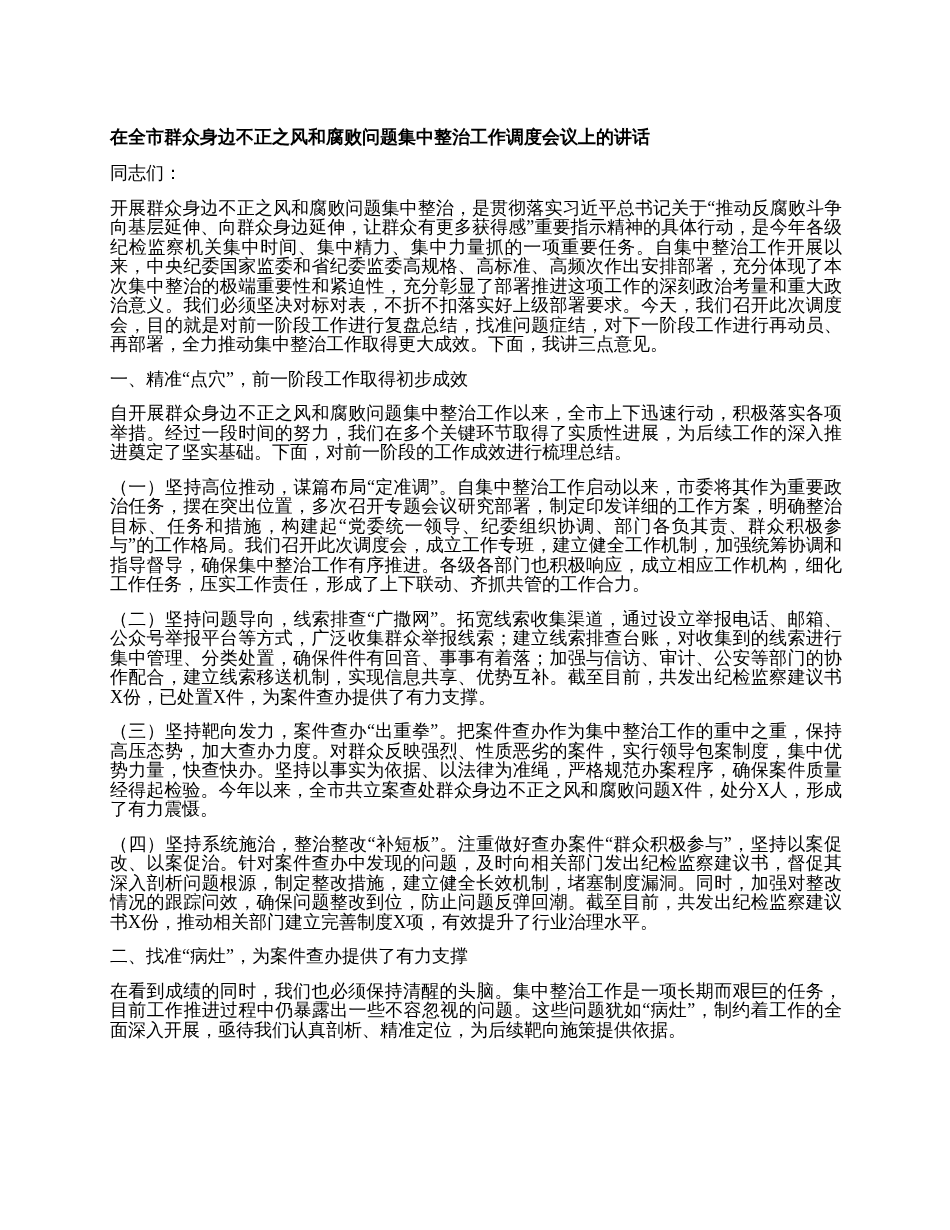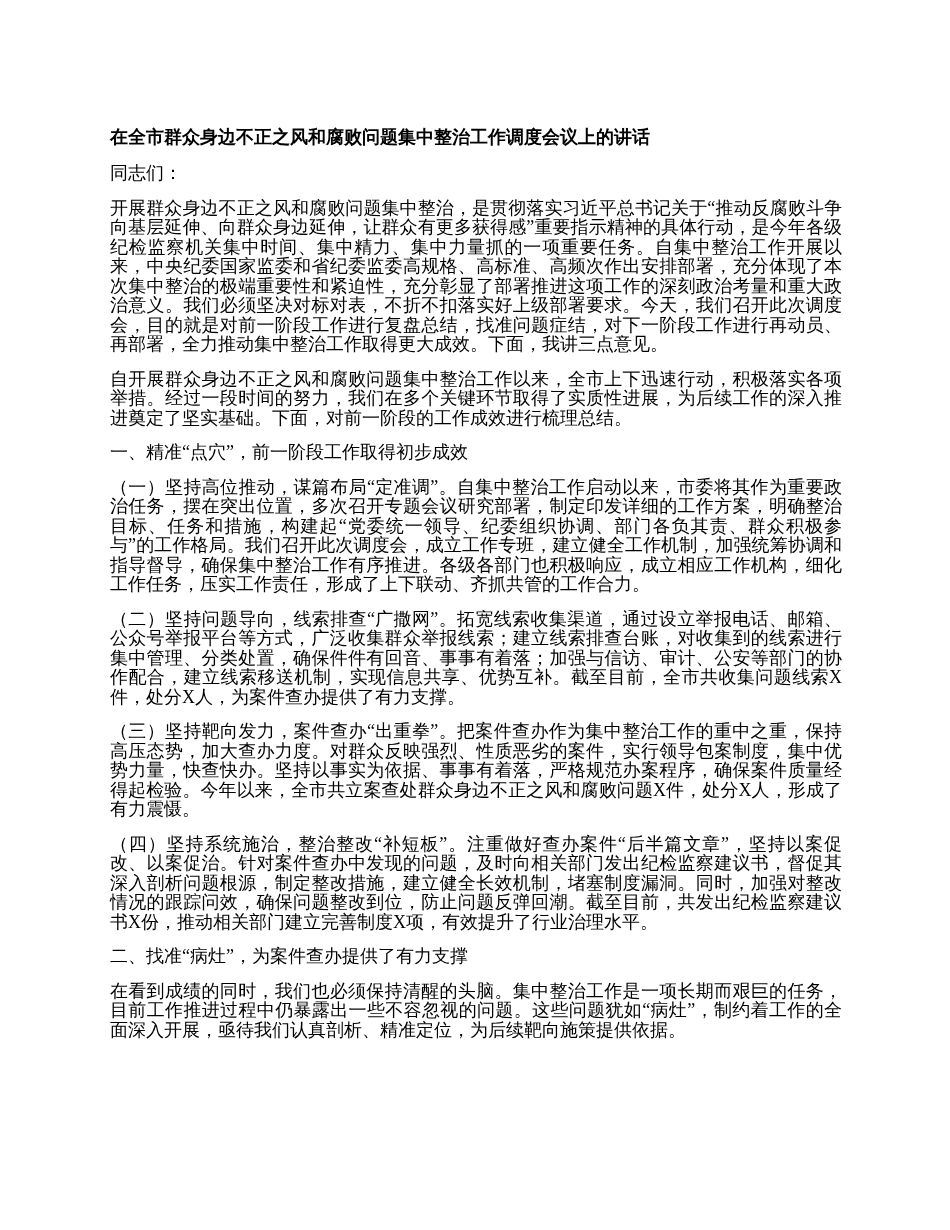--- a/index.html
+++ b/index.html
@@ -39,22 +39,22 @@
   }
 </style>
 </head>
 <body>
 
 <div class="page">
   <h1 class="doc-title">在全市群众身边不正之风和腐败问题集中整治工作调度会议上的讲话</h1>
   <div class="doc-body">
       <p class="block paragraph">同志们：</p>
       <p class="block paragraph">开展群众身边不正之风和腐败问题集中整治，是贯彻落实习近平总书记关于“推动反腐败斗争向基层延伸、向群众身边延伸，让群众有更多获得感”重要指示精神的具体行动，是今年各级纪检监察机关集中时间、集中精力、集中力量抓的一项重要任务。自集中整治工作开展以来，中央纪委国家监委和省纪委监委高规格、高标准、高频次作出安排部署，充分体现了本次集中整治的极端重要性和紧迫性，充分彰显了部署推进这项工作的深刻政治考量和重大政治意义。我们必须坚决对标对表，不折不扣落实好上级部署要求。今天，我们召开此次调度会，目的就是对前一阶段工作进行复盘总结，找准问题症结，对下一阶段工作进行再动员、再部署，全力推动集中整治工作取得更大成效。下面，我讲三点意见。</p>
+      <p class="block heading">一、精准“点穴”，前一阶段工作取得初步成效</p>
       <p class="block paragraph">自开展群众身边不正之风和腐败问题集中整治工作以来，全市上下迅速行动，积极落实各项举措。经过一段时间的努力，我们在多个关键环节取得了实质性进展，为后续工作的深入推进奠定了坚实基础。下面，对前一阶段的工作成效进行梳理总结。</p>
-      <p class="block heading">一、精准“点穴”，前一阶段工作取得初步成效</p>
       <p class="block paragraph">（一）坚持高位推动，谋篇布局“定准调”。自集中整治工作启动以来，市委将其作为重要政治任务，摆在突出位置，多次召开专题会议研究部署，制定印发详细的工作方案，明确整治目标、任务和措施，构建起“党委统一领导、纪委组织协调、部门各负其责、群众积极参与”的工作格局。我们召开此次调度会，成立工作专班，建立健全工作机制，加强统筹协调和指导督导，确保集中整治工作有序推进。各级各部门也积极响应，成立相应工作机构，细化工作任务，压实工作责任，形成了上下联动、齐抓共管的工作合力。</p>
-      <p class="block paragraph">（二）坚持问题导向，线索排查“广撒网”。拓宽线索收集渠道，通过设立举报电话、邮箱、公众号举报平台等方式，广泛收集群众举报线索；建立线索排查台账，对收集到的线索进行集中管理、分类处置，确保件件有回音、事事有着落；加强与信访、审计、公安等部门的协作配合，建立线索移送机制，实现信息共享、优势互补。截至目前，全市共收集问题线索X件，处分X人，为案件查办提供了有力支撑。</p>
-      <p class="block paragraph">（三）坚持靶向发力，案件查办“出重拳”。把案件查办作为集中整治工作的重中之重，保持高压态势，加大查办力度。对群众反映强烈、性质恶劣的案件，实行领导包案制度，集中优势力量，快查快办。坚持以事实为依据、事事有着落，严格规范办案程序，确保案件质量经得起检验。今年以来，全市共立案查处群众身边不正之风和腐败问题X件，处分X人，形成了有力震慑。</p>
-      <p class="block paragraph">（四）坚持系统施治，整治整改“补短板”。注重做好查办案件“后半篇文章”，坚持以案促改、以案促治。针对案件查办中发现的问题，及时向相关部门发出纪检监察建议书，督促其深入剖析问题根源，制定整改措施，建立健全长效机制，堵塞制度漏洞。同时，加强对整改情况的跟踪问效，确保问题整改到位，防止问题反弹回潮。截至目前，共发出纪检监察建议书X份，推动相关部门建立完善制度X项，有效提升了行业治理水平。</p>
+      <p class="block paragraph">（二）坚持问题导向，线索排查“广撒网”。拓宽线索收集渠道，通过设立举报电话、邮箱、公众号举报平台等方式，广泛收集群众举报线索；建立线索排查台账，对收集到的线索进行集中管理、分类处置，确保件件有回音、事事有着落；加强与信访、审计、公安等部门的协作配合，建立线索移送机制，实现信息共享、优势互补。截至目前，共发出纪检监察建议书X份，已处置X件，为案件查办提供了有力支撑。</p>
+      <p class="block paragraph">（三）坚持靶向发力，案件查办“出重拳”。把案件查办作为集中整治工作的重中之重，保持高压态势，加大查办力度。对群众反映强烈、性质恶劣的案件，实行领导包案制度，集中优势力量，快查快办。坚持以事实为依据、以法律为准绳，严格规范办案程序，确保案件质量经得起检验。今年以来，全市共立案查处群众身边不正之风和腐败问题X件，处分X人，形成了有力震慑。</p>
+      <p class="block paragraph">（四）坚持系统施治，整治整改“补短板”。注重做好查办案件“群众积极参与”，坚持以案促改、以案促治。针对案件查办中发现的问题，及时向相关部门发出纪检监察建议书，督促其深入剖析问题根源，制定整改措施，建立健全长效机制，堵塞制度漏洞。同时，加强对整改情况的跟踪问效，确保问题整改到位，防止问题反弹回潮。截至目前，共发出纪检监察建议书X份，推动相关部门建立完善制度X项，有效提升了行业治理水平。</p>
       <p class="block heading">二、找准“病灶”，为案件查办提供了有力支撑</p>
       <p class="block paragraph">在看到成绩的同时，我们也必须保持清醒的头脑。集中整治工作是一项长期而艰巨的任务，目前工作推进过程中仍暴露出一些不容忽视的问题。这些问题犹如“病灶”，制约着工作的全面深入开展，亟待我们认真剖析、精准定位，为后续靶向施策提供依据。</p>
     </div>
 </div>
 
 </body></html>

